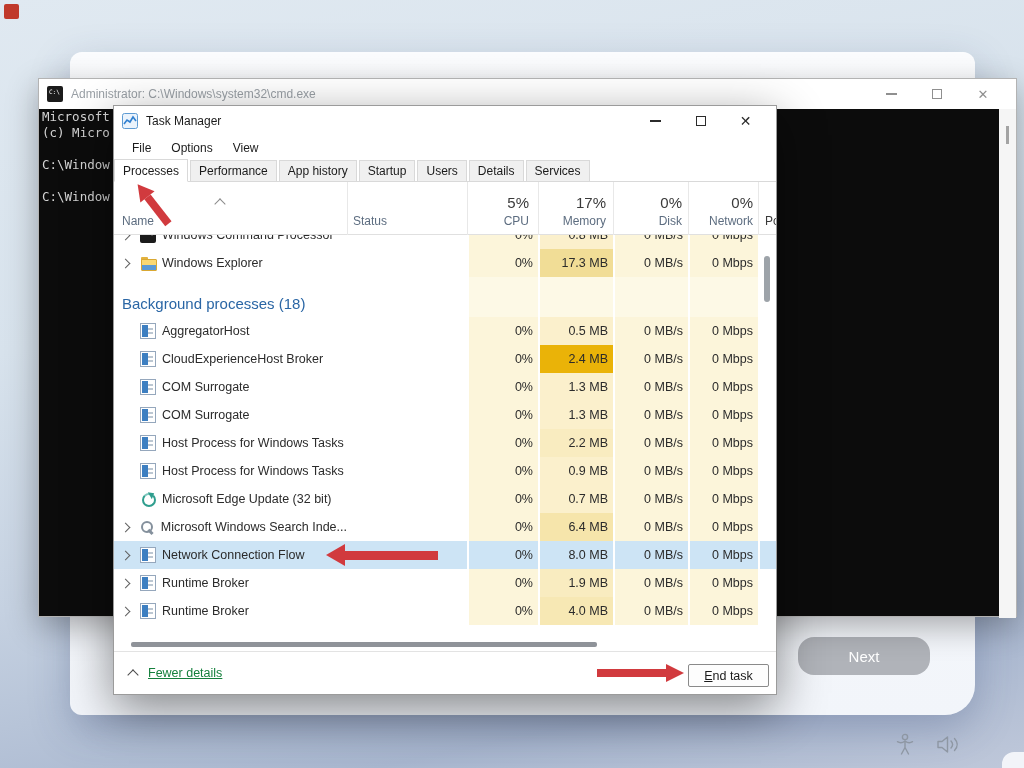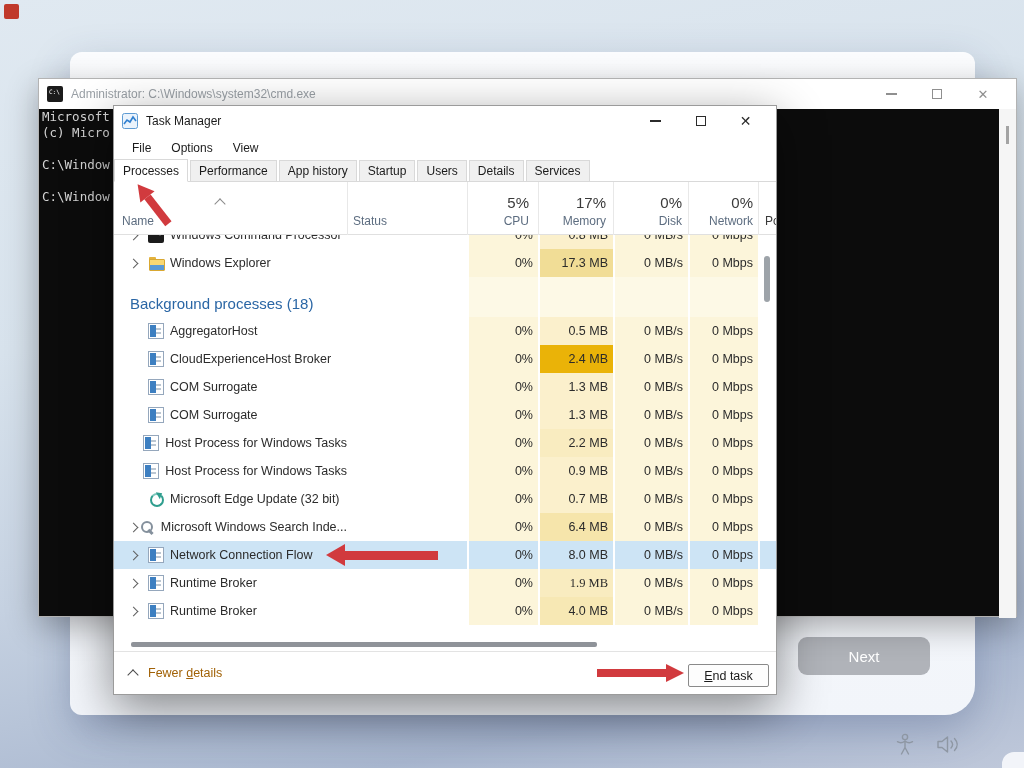--- a/index.html
+++ b/index.html
@@ -10,21 +10,21 @@
     background:linear-gradient(168deg,#e0e9f1 0%,#d7e2ec 36%,#c5d1e1 62%,#a9b7cf 86%,#bfc8da 100%);}
 
   
   .red-marker{position:absolute;left:4px;top:4px;width:15px;height:15px;background:#c0392b;border-radius:2px;z-index:60;}
 
   
   .card{position:absolute;left:70px;top:52px;width:905px;height:663px;background:linear-gradient(180deg,#fbfcfe,#f2f5fa);
     border-radius:12px 12px 30px 12px;box-shadow:0 14px 40px rgba(45,65,110,.28);z-index:1;}
   .corner-card{position:absolute;right:0;bottom:0;width:22px;height:16px;background:#f4f7fb;border-top-left-radius:12px;opacity:.95;z-index:1;}
 
-  .next-btn{position:absolute;left:798px;top:637px;width:132px;height:38px;background:#b0b3b9;border:none;border-radius:9px;
+  .next-btn{position:absolute;left:798px;top:637px;width:132px;height:38px;background:#b0b3b9;border:none;border-radius:16px;
     color:#fff;font-size:15px;z-index:2;}
 
   .sys-icon{position:absolute;z-index:2;}
   .sys-icon svg{stroke:#8e97a3;fill:none;stroke-width:1.4;stroke-linecap:round;stroke-linejoin:round;}
 
   
   .cmd{position:absolute;left:38px;top:78px;width:979px;height:539px;background:#0c0c0c;border:1px solid #b3b3b3;
     box-shadow:0 10px 30px rgba(0,0,0,.30);z-index:3;}
   .cmd-titlebar{position:absolute;left:0;top:0;width:100%;height:30px;background:#fff;display:flex;align-items:center;}
   .cmd-appicon{width:16px;height:16px;margin-left:8px;background:#1b1b1b;border-radius:2px;color:#fff;font-size:6px;
@@ -70,21 +70,21 @@
   .chev-right{display:inline-block;width:7px;height:7px;border-top:1.4px solid #5f5f5f;border-right:1.4px solid #5f5f5f;transform:rotate(45deg);}
   .chev-up{display:inline-block;width:8px;height:8px;border-top:1.6px solid #4a4a4a;border-right:1.6px solid #4a4a4a;transform:rotate(-45deg);}
   .hide{visibility:hidden;}
 
   .tm-rows{position:absolute;left:0;top:129px;width:100%;height:396px;overflow:hidden;background:#fff;}
   #rows-apps .row:first-child{margin-top:-14px;}
   .row{display:grid;grid-template-columns:233px 120px 71px 75px 75px 70px 1fr;height:28px;}
   .row.spacer{height:12px;}
   .row.section-row{height:28px;}
   .cell{display:flex;align-items:center;font-size:12.5px;color:#2b2b2b;overflow:hidden;}
-  .cell.name{padding-left:16px;}
+  .cell.name{padding-left:8px;}
   .cell.name .chevbox{width:18px;display:flex;align-items:center;}
   .cell.heat{background:#fcf5da;border-left:2px solid #fff;justify-content:flex-end;padding-right:5px;}
   .cell.po{background:#fff;border-left:2px solid #fff;}
   .row.selected .cell{background:#cde4f5;}
   .row.selected .cell.heat{border-left-color:#fff;}
   .section-label{font-size:15px;color:#2a66a5;}
   .row.spacer .cell.heat,.row.section-row .cell.heat{background:#fdf9e6;}
   .ptext{margin-left:6px;white-space:nowrap;}
 
   
@@ -99,21 +99,21 @@
   .icon-search::before{content:"";position:absolute;left:2px;top:2px;width:8px;height:8px;border:2px solid #84909c;border-radius:50%;}
   .icon-search::after{content:"";position:absolute;left:10.5px;top:9.5px;width:2.5px;height:6px;background:#84909c;transform:rotate(-45deg);}
   .icon-update::before{content:"";position:absolute;left:2px;top:2px;width:10px;height:10px;border:2.2px solid #2f9e8e;border-radius:50%;border-top-color:#7cc7bd;}
   .icon-update::after{content:"";position:absolute;right:0px;top:1px;width:0;height:0;border-left:4px solid transparent;border-right:4px solid transparent;border-bottom:5px solid #2f9e8e;transform:rotate(60deg);}
 
   .tm-hscroll{position:absolute;left:0;top:525px;width:100%;height:20px;background:#fff;}
   .tm-hscroll-thumb{position:absolute;left:17px;top:11px;width:466px;height:5px;background:#8f9399;border-radius:2px;}
   .tm-vscroll-thumb{position:absolute;left:650px;top:150px;width:6px;height:46px;background:#9da3a9;border-radius:3px;z-index:5;}
 
   .tm-footer{position:absolute;left:0;top:545px;width:100%;height:45px;background:#fff;border-top:1px solid #e3e3e3;}
-  .fewer{position:absolute;left:15px;top:14px;display:flex;align-items:center;font-size:12.5px;color:#a16207;}
+  .fewer{position:absolute;left:15px;top:14px;display:flex;align-items:center;font-size:12.5px;color:#15803d;text-decoration:underline;}
   .fewer .chev-up{margin-right:11px;margin-top:3px;}
   .endtask-btn{position:absolute;left:574px;top:12px;width:81px;height:23px;background:#fdfdfd;border:1px solid #8a8a8a;
     border-radius:2px;font-size:12.5px;color:#1b1b1b;font-family:"Liberation Sans",sans-serif;}
 
   
   .arrow{position:absolute;display:flex;align-items:center;z-index:50;}
   .head-left{width:0;height:0;border-top:11px solid transparent;border-bottom:11px solid transparent;border-right:19px solid var(--red);}
   .head-left.small{border-top-width:9px;border-bottom-width:9px;border-right-width:16px;}
   .head-right{width:0;height:0;border-top:9px solid transparent;border-bottom:9px solid transparent;border-left:18px solid var(--red);}
   .shaft{height:9px;background:var(--red);}
@@ -420,21 +420,21 @@
           <div class="row">
             <div class="cell name">
               <span class="chevbox">
                 <span class="chev-right"></span>
               </span>
               <span class="picon icon-window"></span>
               <span class="ptext">Runtime Broker</span>
             </div>
             <div class="cell status"></div>
             <div class="cell heat">0%</div>
-            <div class="cell heat" style="background: rgb(249, 236, 192); font-family: Liberation Serif, serif;">1.9 MB</div>
+            <div class="cell heat" style="background: rgb(249, 236, 192);">1.9 MB</div>
             <div class="cell heat">0 MB/s</div>
             <div class="cell heat">0 Mbps</div>
             <div class="cell po"></div>
           </div>
           <div class="row">
             <div class="cell name">
               <span class="chevbox">
                 <span class="chev-right"></span>
               </span>
               <span class="picon icon-window"></span>

